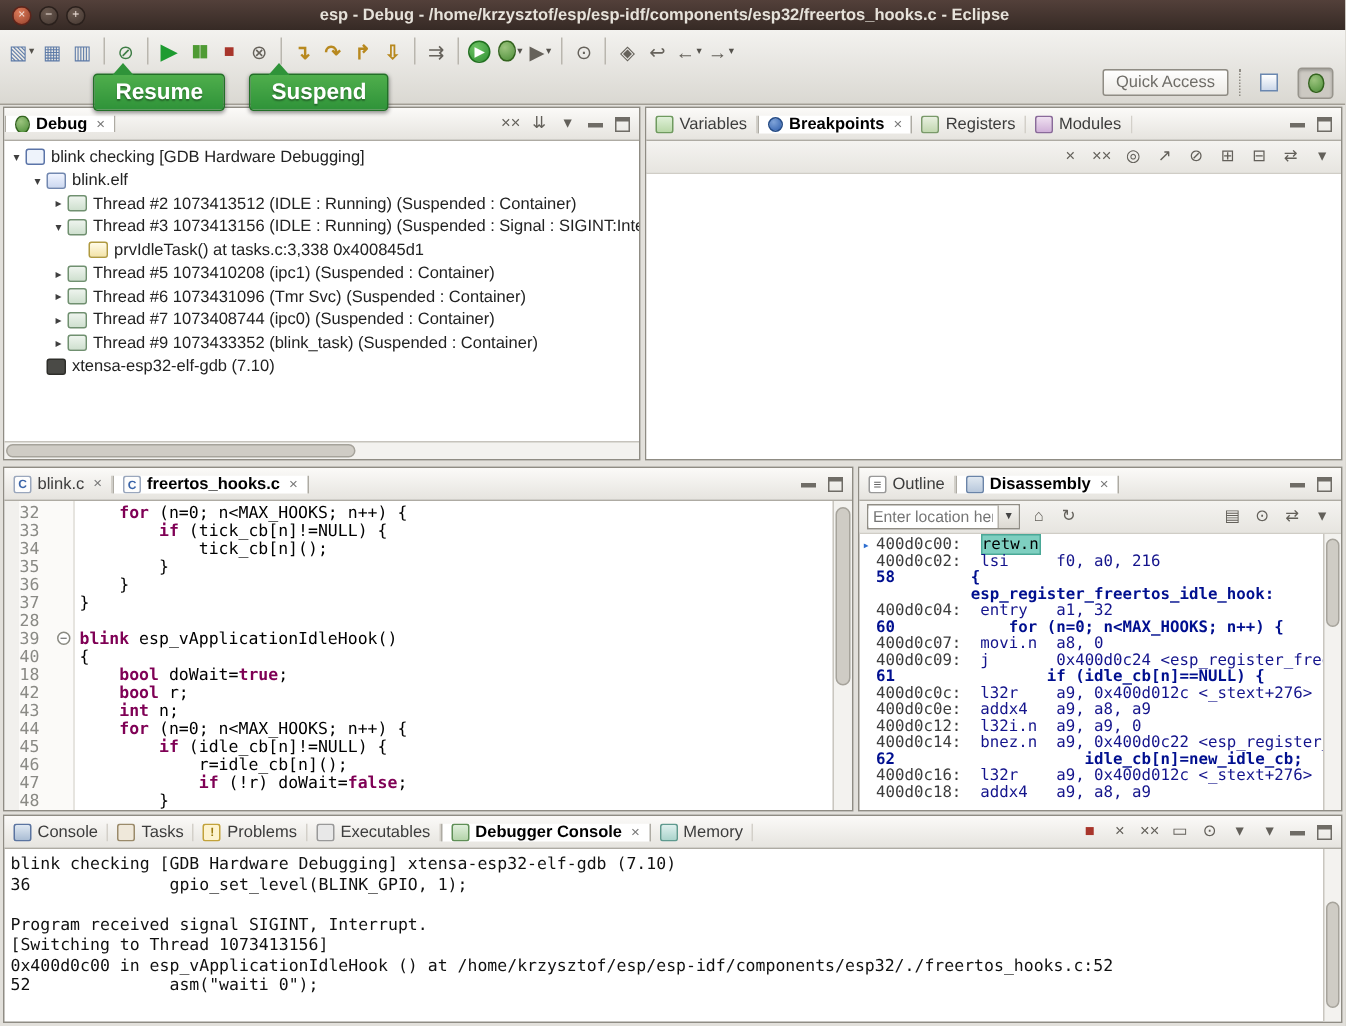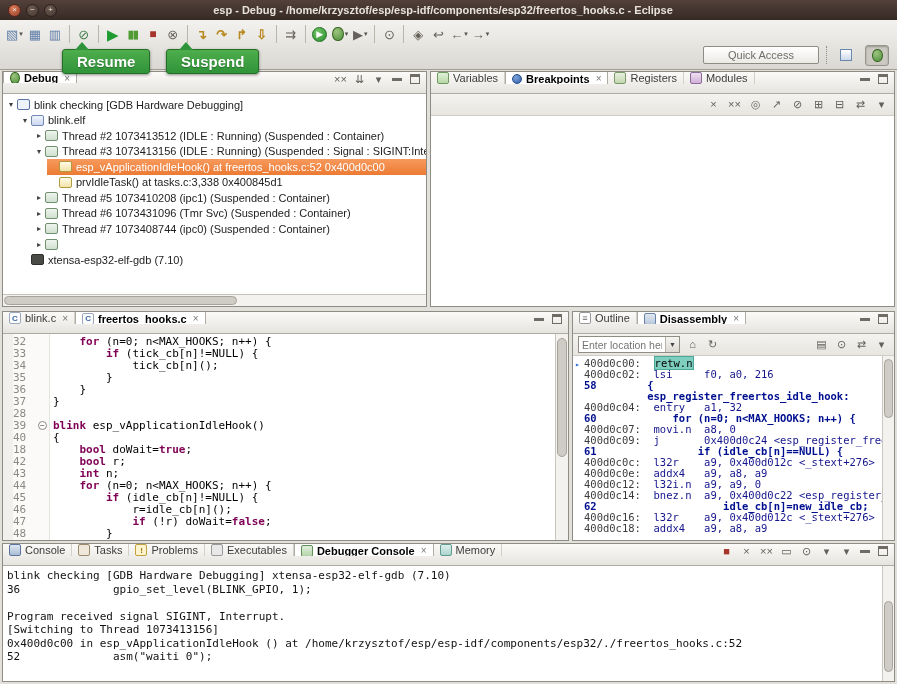--- a/index.html
+++ b/index.html
@@ -23,42 +23,42 @@
   .dd { font-size:7px; color:#55524c; margin-left:1px; }
   .g-blue .g { color:#5f7ca8; }
   .g-green .g { color:#3f7d46; }
   .g-resume .g { color:#1d9b30; font-size:15px; }
   .g-suspend .g { color:#4f9b34; font-size:11px; letter-spacing:-1px; font-weight:bold; }
   .g-red .g { color:#a8352b; font-size:12px; }
   .g-step .g { color:#b8891f; font-size:13px; font-weight:bold; }
   .g-run .g { color:#fff; background:radial-gradient(circle at 35% 30%,#6ec464,#2f8f33); width:15px; height:15px; border-radius:50%; font-size:9px; display:flex; align-items:center; justify-content:center; border:1px solid #20701f; }
   .g-bug .g { width:12px; height:14px; border-radius:50%/55%; background:radial-gradient(circle at 35% 30%,#9cc47e,#4e8f3a); border:1px solid #34641f; }
   .qa-row { position:absolute; right:8px; top:24px; display:flex; align-items:center; gap:7px; height:22px; }
-  .quick-access { border:1px solid #8f8c84; background:linear-gradient(#ffffff,#eceae5); color:#6f6d68; padding:2px 24px; border-radius:2px; white-space:nowrap; }
+  .quick-access { border:1px solid #8f8c84; background:linear-gradient(#ffffff,#eceae5); color:#6f6d68; padding:2px 8px; border-radius:2px; white-space:nowrap; }
   .dot-sep { height:18px; border-left:1px dotted #8f8c84; }
   .persp-btn { width:24px; height:21px; display:flex; align-items:center; justify-content:center; border-radius:3px; }
   .persp-btn.active { background:#ccc9c2; border:1px solid #97948c; box-shadow:inset 0 1px 2px rgba(0,0,0,.25); }
   .pic-grid { width:12px; height:12px; border:1px solid #6a87b0; background:linear-gradient(#ffffff,#ccd8ea); }
   .bugshape { width:11px; height:13px; border-radius:50%/55%; background:radial-gradient(circle at 35% 30%,#9cc47e,#4e8f3a); border:1px solid #34641f; display:inline-block; }
 
   
   .callout { position:absolute; background:linear-gradient(#4fae4c,#2f9339); color:#fff; font-weight:bold; font-size:15px; padding:3px 14px; border:1px solid #236f28; border-radius:3px; box-shadow:0 1px 3px rgba(0,0,0,.45); z-index:50; text-shadow:0 1px 1px rgba(0,0,0,.3); }
   .callout::before { content:""; position:absolute; top:-8px; left:12px; border-left:7px solid transparent; border-right:7px solid transparent; border-bottom:8px solid #2f9339; }
   #callout-resume { left:62px; top:49px; }
   #callout-suspend { left:166px; top:49px; }
 
   
   .panel { position:absolute; background:#fff; border:1px solid #8f8c84; display:flex; flex-direction:column; }
   #debug-panel   { left:2px;   top:71px;  width:425px; height:236px; }
   #bp-panel      { left:430px; top:71px;  width:465px; height:236px; }
   #editor-panel  { left:2px;   top:311px; width:567px; height:230px; }
   #disasm-panel  { left:572px; top:311px; width:323px; height:230px; }
   #console-panel { left:2px;   top:543px; width:893px; height:139px; }
 
-  .phead { height:22px; flex:none; background:linear-gradient(#fbfaf8,#e6e4df); border-bottom:1px solid #aeaba3; display:flex; align-items:flex-start; }
+  .phead { height:22px; flex:none; background:linear-gradient(#fbfaf8,#e6e4df); border-bottom:1px solid #aeaba3; display:flex; align-items:center; }
   .tabs { display:flex; align-items:stretch; overflow:hidden; }
   .tab { display:flex; align-items:center; gap:4px; padding:0 6px; color:#3c3c3c; border-right:1px solid #d3d0c9; white-space:nowrap; }
   .tab.active { background:#fff; font-weight:bold; color:#000; border-left:1px solid #aeaba3; border-right:1px solid #aeaba3; margin-bottom:-1px; }
   .tclose { color:#777; font-size:10px; margin-left:2px; font-weight:normal; }
   .ticon { width:12px; height:12px; flex:none; display:inline-flex; align-items:center; justify-content:center; border-radius:2px; font-size:8px; }
   .ic-debug-bug, .ic-bug { width:10px; height:12px; border-radius:50%/55%; background:radial-gradient(circle at 35% 30%,#9cc47e,#4e8f3a); border:1px solid #34641f; }
   .ic-c-file { background:#fdfdfd; border:1px solid #9aa7bd; color:#3a64a8; font-weight:bold; }
   .ic-c-file::after { content:"C"; font-size:8px; }
   .ic-variables { background:linear-gradient(#dff0d8,#b9d8a8); border:1px solid #6f9a5f; }
   .ic-breakpoint { width:10px; height:10px; border-radius:50%; background:radial-gradient(circle at 35% 30%,#7fa3d8,#2f5fae); border:1px solid #234a85; }
@@ -279,25 +279,20 @@
         <div class="trow" style="margin-left: 30px;">
           <span class="texp">▸</span>
           <span class="ticon2 ti-thread"></span>
           <span class="tlabel">Thread #2 1073413512 (IDLE : Running) (Suspended : Container)</span>
         </div>
         <div class="trow" style="margin-left: 30px;">
           <span class="texp">▾</span>
           <span class="ticon2 ti-thread"></span>
           <span class="tlabel">Thread #3 1073413156 (IDLE : Running) (Suspended : Signal : SIGINT:Interrup</span>
         </div>
-        <div class="trow sel" style="margin-left: 44px;">
-          <span class="texp"></span>
-          <span class="ticon2 ti-frame"></span>
-          <span class="tlabel">esp_vApplicationIdleHook() at freertos_hooks.c:52 0x400d0c00</span>
-        </div>
         <div class="trow" style="margin-left: 44px;">
           <span class="texp"></span>
           <span class="ticon2 ti-frame"></span>
           <span class="tlabel">prvIdleTask() at tasks.c:3,338 0x400845d1</span>
         </div>
         <div class="trow" style="margin-left: 30px;">
           <span class="texp">▸</span>
           <span class="ticon2 ti-thread"></span>
           <span class="tlabel">Thread #5 1073410208 (ipc1) (Suspended : Container)</span>
         </div>
@@ -307,20 +302,21 @@
           <span class="tlabel">Thread #6 1073431096 (Tmr Svc) (Suspended : Container)</span>
         </div>
         <div class="trow" style="margin-left: 30px;">
           <span class="texp">▸</span>
           <span class="ticon2 ti-thread"></span>
           <span class="tlabel">Thread #7 1073408744 (ipc0) (Suspended : Container)</span>
         </div>
         <div class="trow" style="margin-left: 30px;">
           <span class="texp">▸</span>
           <span class="ticon2 ti-thread"></span>
+          <span class="tlabel">Thread #9 1073433352 (blink_task) (Suspended : Container)</span>
         </div>
         <div class="trow" style="margin-left: 16px; text-align: right;">
           <span class="texp"></span>
           <span class="ticon2 ti-gdb"></span>
           <span class="tlabel">xtensa-esp32-elf-gdb (7.10)</span>
         </div>
       </div>
     <div class="hscroll">
         <div class="hthumb"></div>
       </div>

